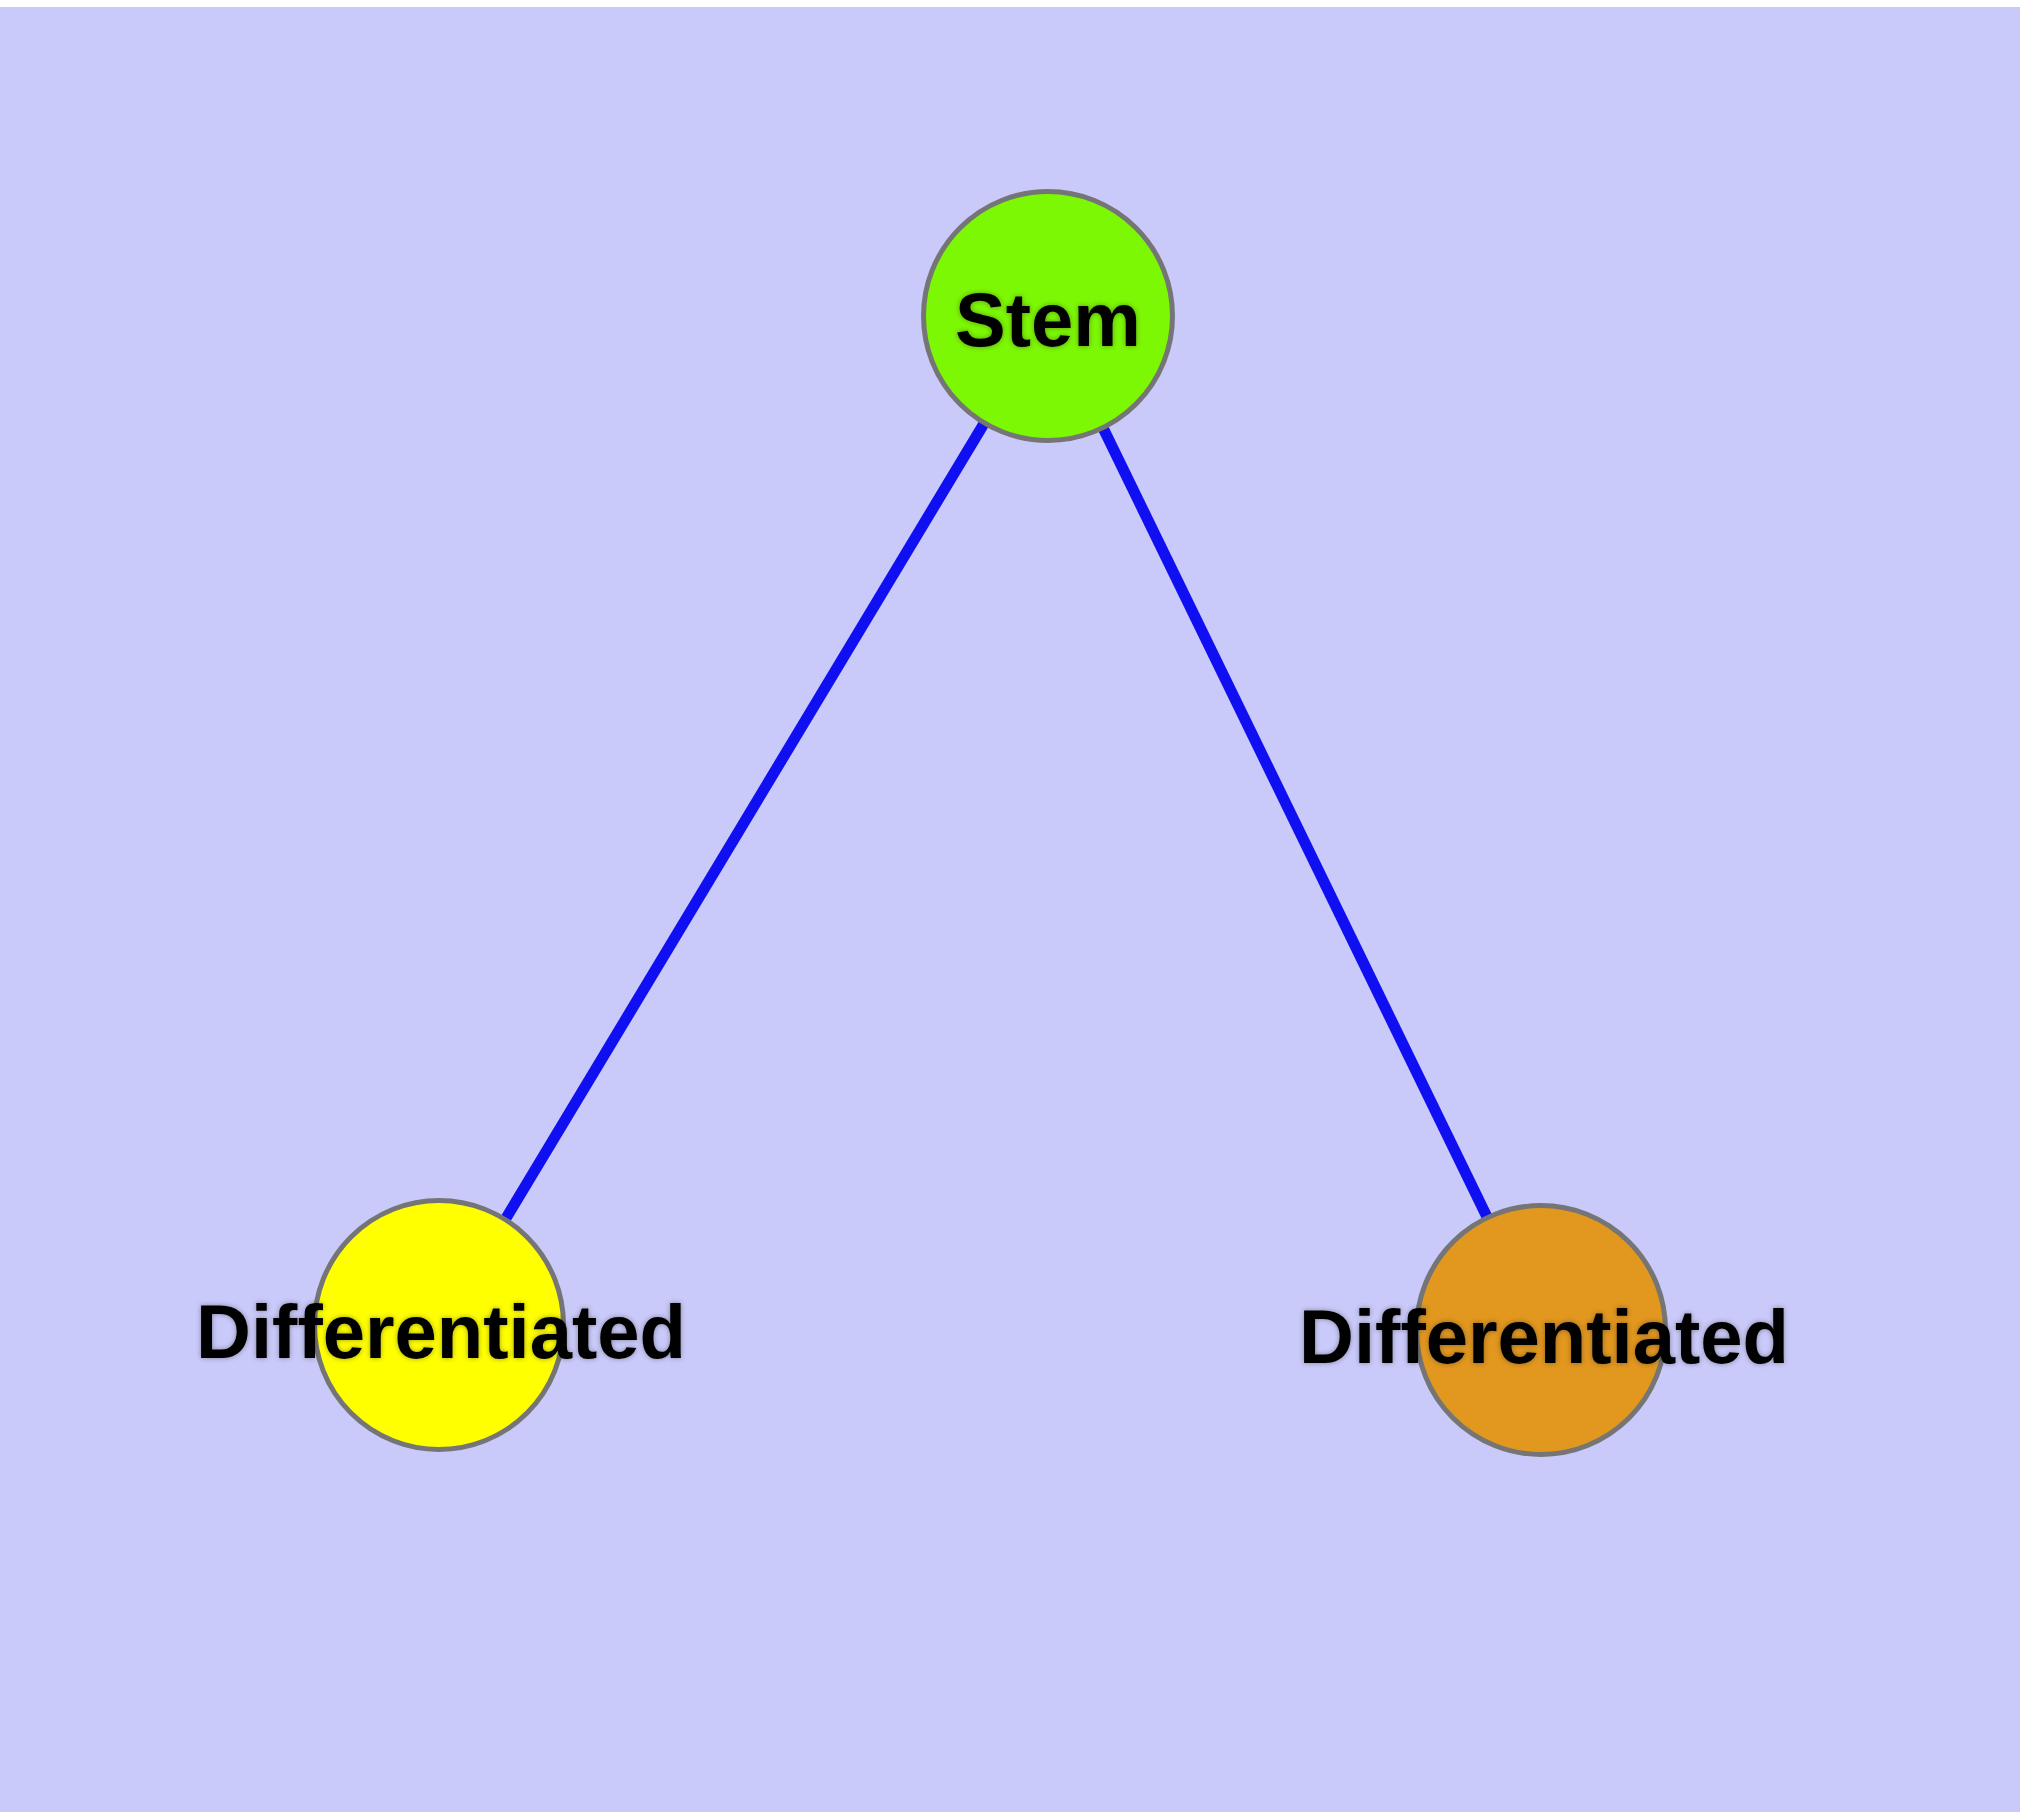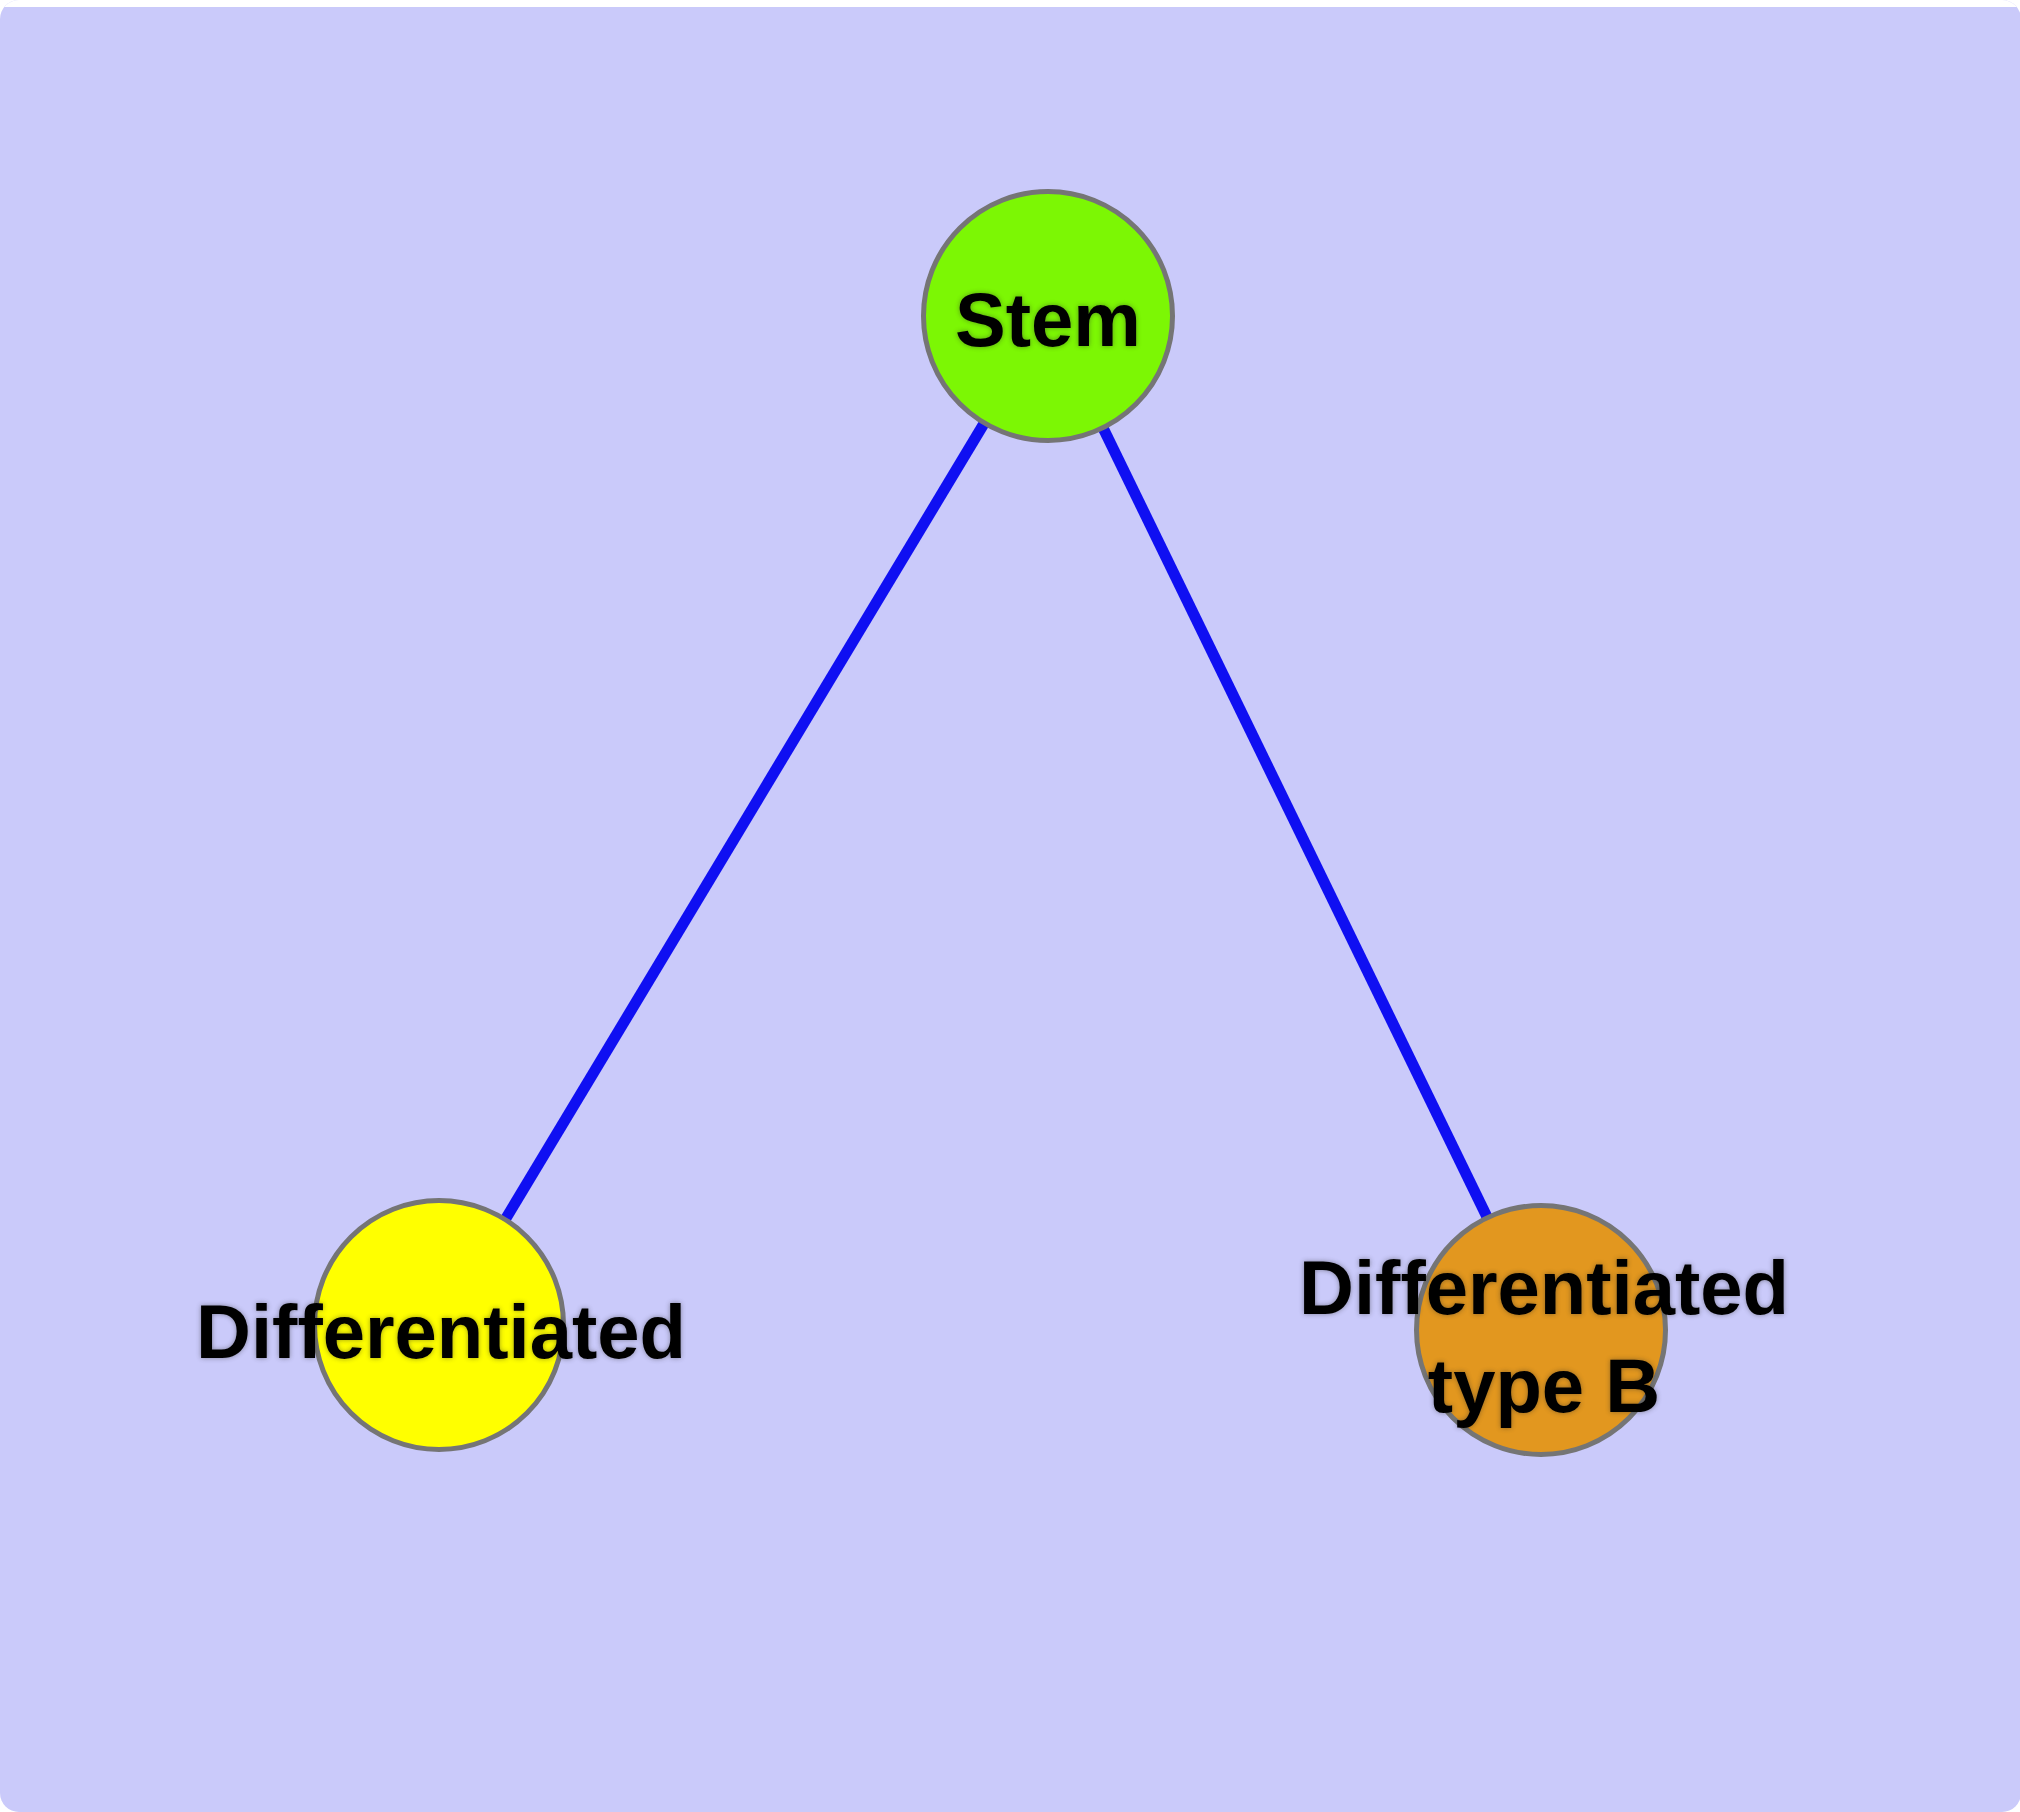--- a/index.html
+++ b/index.html
@@ -6,21 +6,20 @@
     margin: 0;
     padding: 0;
     background: #ffffff;
   }
   .canvas {
     position: relative;
     width: 2021px;
     height: 1812px;
     overflow: hidden;
     font-family: "Liberation Sans", sans-serif;
-    border-radius: 19px;
   }
   .top-strip {
     position: absolute;
     top: 0;
     left: 0;
     width: 100%;
     height: 6.8px;
   }
   svg.edge-layer {
     position: absolute;
@@ -76,19 +75,18 @@
   <div class="node-label stem">
     <span class="line">Stem</span>
   </div>
 
   <div class="node-label type-a">
     <span class="line">Differentiated</span>
   </div>
 
   <div class="node-label type-b">
     <span class="line">Differentiated</span>
-    <span class="line">type B</span>
   </div>
 
   <div class="top-strip" style="background-color: rgb(255, 255, 255);"></div>
 
 </div>
 
 
 </body></html>

